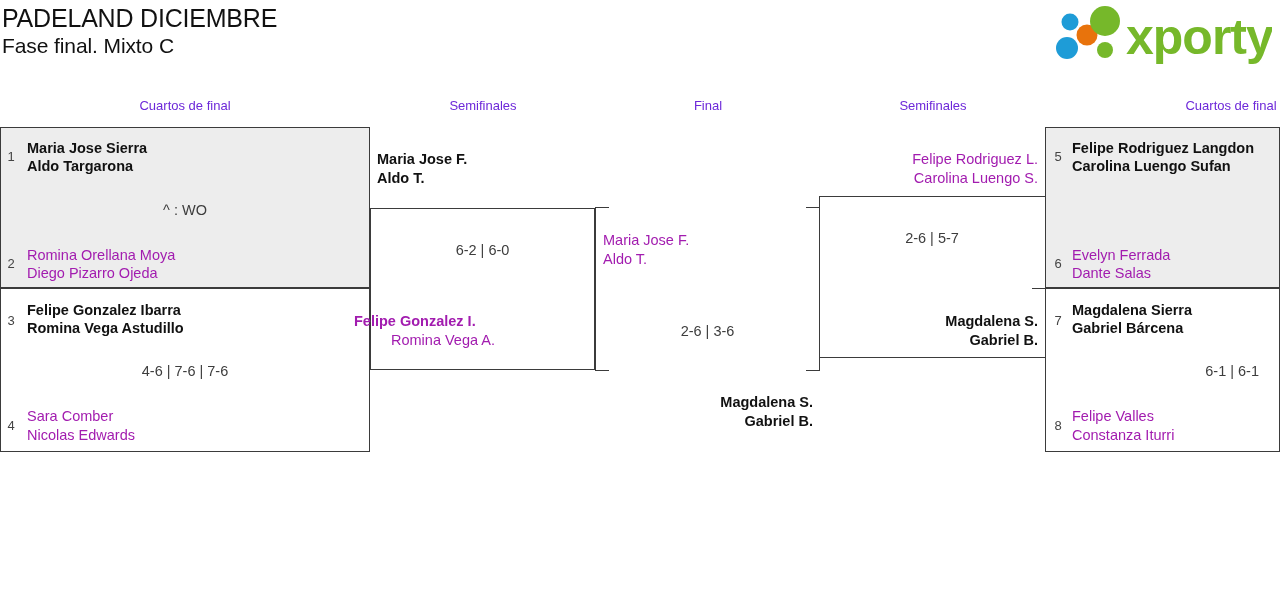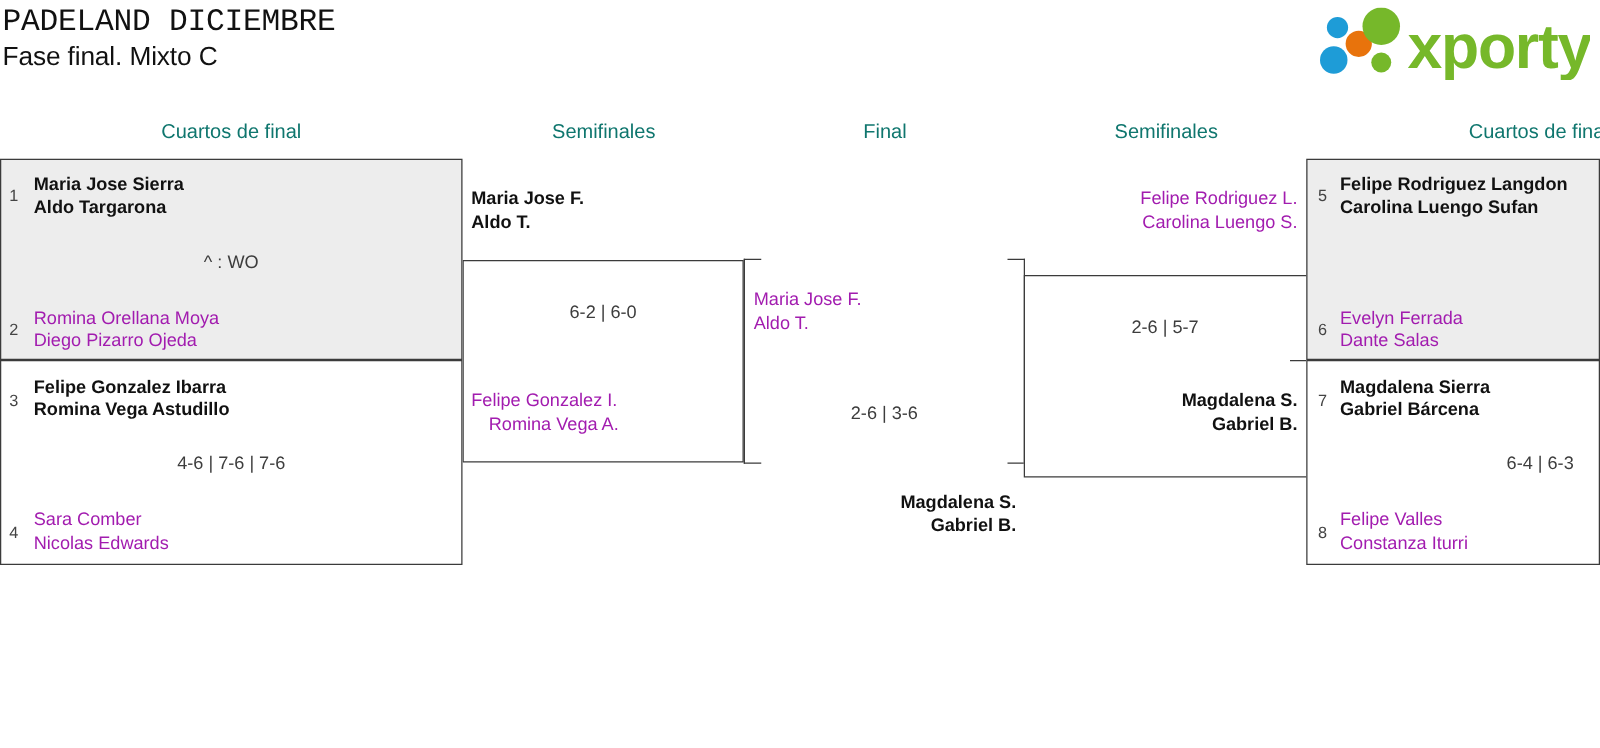--- a/index.html
+++ b/index.html
@@ -25,21 +25,20 @@
   }
   #tournament-title {
     font-size: 25px;
     font-weight: 400;
     line-height: 30px;
     color: #111111;
     margin: 0;
     padding: 3px 0 0 2px;
     letter-spacing: -0.2px;
     white-space: nowrap;
-    font-family: Liberation Mono, monospace;
   }
   #tournament-subtitle {
     font-size: 21px;
     font-weight: 400;
     line-height: 26px;
     color: #111111;
     margin: 0;
     padding: 0 0 0 2px;
     letter-spacing: -0.1px;
     white-space: nowrap;
@@ -52,23 +51,23 @@
     top: 6px;
     width: 224px;
     height: 58px;
   }
   #brand-logo svg { display: block; }
 
   
   .round-header {
     position: absolute;
     top: 96px;
-    font-size: 16px;
+    font-size: 13px;
     line-height: 20px;
-    color: #0f766e;
+    color: #6d28d9;
     text-align: center;
     white-space: nowrap;
   }
 
   
   .match {
     position: absolute;
     box-sizing: border-box;
     border: 1px solid #3b3b3b;
     background: #ffffff;
@@ -164,38 +163,38 @@
   <div class="team loser" style="left: 26px; top: 118px;">Sara Comber</div>
   <div class="team loser" style="left: 26px; top: 137px;">Nicolas Edwards</div>
 </div>
 
 <div class="match" style="left:370px; top:208px; width:225px; height:162px;">
   <div class="score center" style="left:0px; top:32px; width:223px;">6-2 | 6-0</div>
 </div>
 
 <div class="team winner" style="left:377px; top:150px;">Maria Jose F.</div>
 <div class="team winner" style="left:377px; top:169px;">Aldo T.</div>
-<div class="team loser" style="left:377px; top:312px;">Felipe Gonzalez I.</div>
+<div class="team loser" style="left:354px; top:312px;font-weight:bold;">Felipe Gonzalez I.</div>
 <div class="team loser" style="left:377px; top:331px;margin-left:14px;">Romina Vega A.</div>
 
 <div class="conn" style="left:595px; top:207px; width:1px; height:164px;"></div>
 <div class="conn" style="left:595px; top:207px; width:14px; height:1px;"></div>
 <div class="conn" style="left:595px; top:370px; width:14px; height:1px;"></div>
 
 <div class="team loser" style="left:603px; top:231px;">Maria Jose F.</div>
 <div class="team loser" style="left:603px; top:250px;">Aldo T.</div>
 <div class="score center" style="left:595px; top:322px; width:225px;">2-6 | 3-6</div>
 <div class="team winner ralign" style="left:600px; top:393px; width:213px;">Magdalena S.</div>
 <div class="team winner ralign" style="left:600px; top:412px; width:213px;">Gabriel B.</div>
 
 <div class="conn" style="left:819px; top:207px; width:1px; height:164px;"></div>
 <div class="conn" style="left:806px; top:207px; width:14px; height:1px;"></div>
 <div class="conn" style="left:806px; top:370px; width:14px; height:1px;"></div>
 
-<div class="match" style="left:819px; top:220px; width:266px; height:162px;">
+<div class="match" style="left:819px; top:196px; width:266px; height:162px;">
   <div class="score center" style="left:0px; top:32px; width:224px;">2-6 | 5-7</div>
 </div>
 <div class="team loser ralign" style="left:825px; top:150px; width:213px;">Felipe Rodriguez L.</div>
 <div class="team loser ralign" style="left:825px; top:169px; width:213px;">Carolina Luengo S.</div>
 <div class="team winner ralign" style="left:825px; top:312px; width:213px;">Magdalena S.</div>
 <div class="team winner ralign" style="left:825px; top:331px; width:213px;">Gabriel B.</div>
 
 <div class="conn" style="left:1032px; top:288px; width:13px; height:1px;"></div>
 
 <div class="match shaded" style="left:1045px; top:127px; width:235px; height:161px;">
@@ -207,18 +206,18 @@
   <div class="seed" style="left: 4px; top: 128px;">6</div>
   <div class="team loser" style="left: 26px; top: 118px;">Evelyn Ferrada</div>
   <div class="team loser" style="left: 26px; top: 136px;">Dante Salas</div>
 </div>
 
 <div class="match" style="left:1045px; top:288px; width:235px; height:164px;">
   <div class="seed" style="left: 4px; top: 24px;">7</div>
   <div class="team winner" style="left: 26px; top: 12px;">Magdalena Sierra</div>
   <div class="team winner" style="left: 26px; top: 30px;">Gabriel Bárcena</div>
 
-  <div class="score ralign" style="left:0px; top:73px; width:213px;">6-4 | 6-3</div>
+  <div class="score ralign" style="left:0px; top:73px; width:213px;">6-1 | 6-1</div>
 
   <div class="seed" style="left: 4px; top: 129px;">8</div>
   <div class="team loser" style="left: 26px; top: 118px;">Felipe Valles</div>
   <div class="team loser" style="left: 26px; top: 137px;">Constanza Iturri</div>
 </div>
 
 </body></html>

